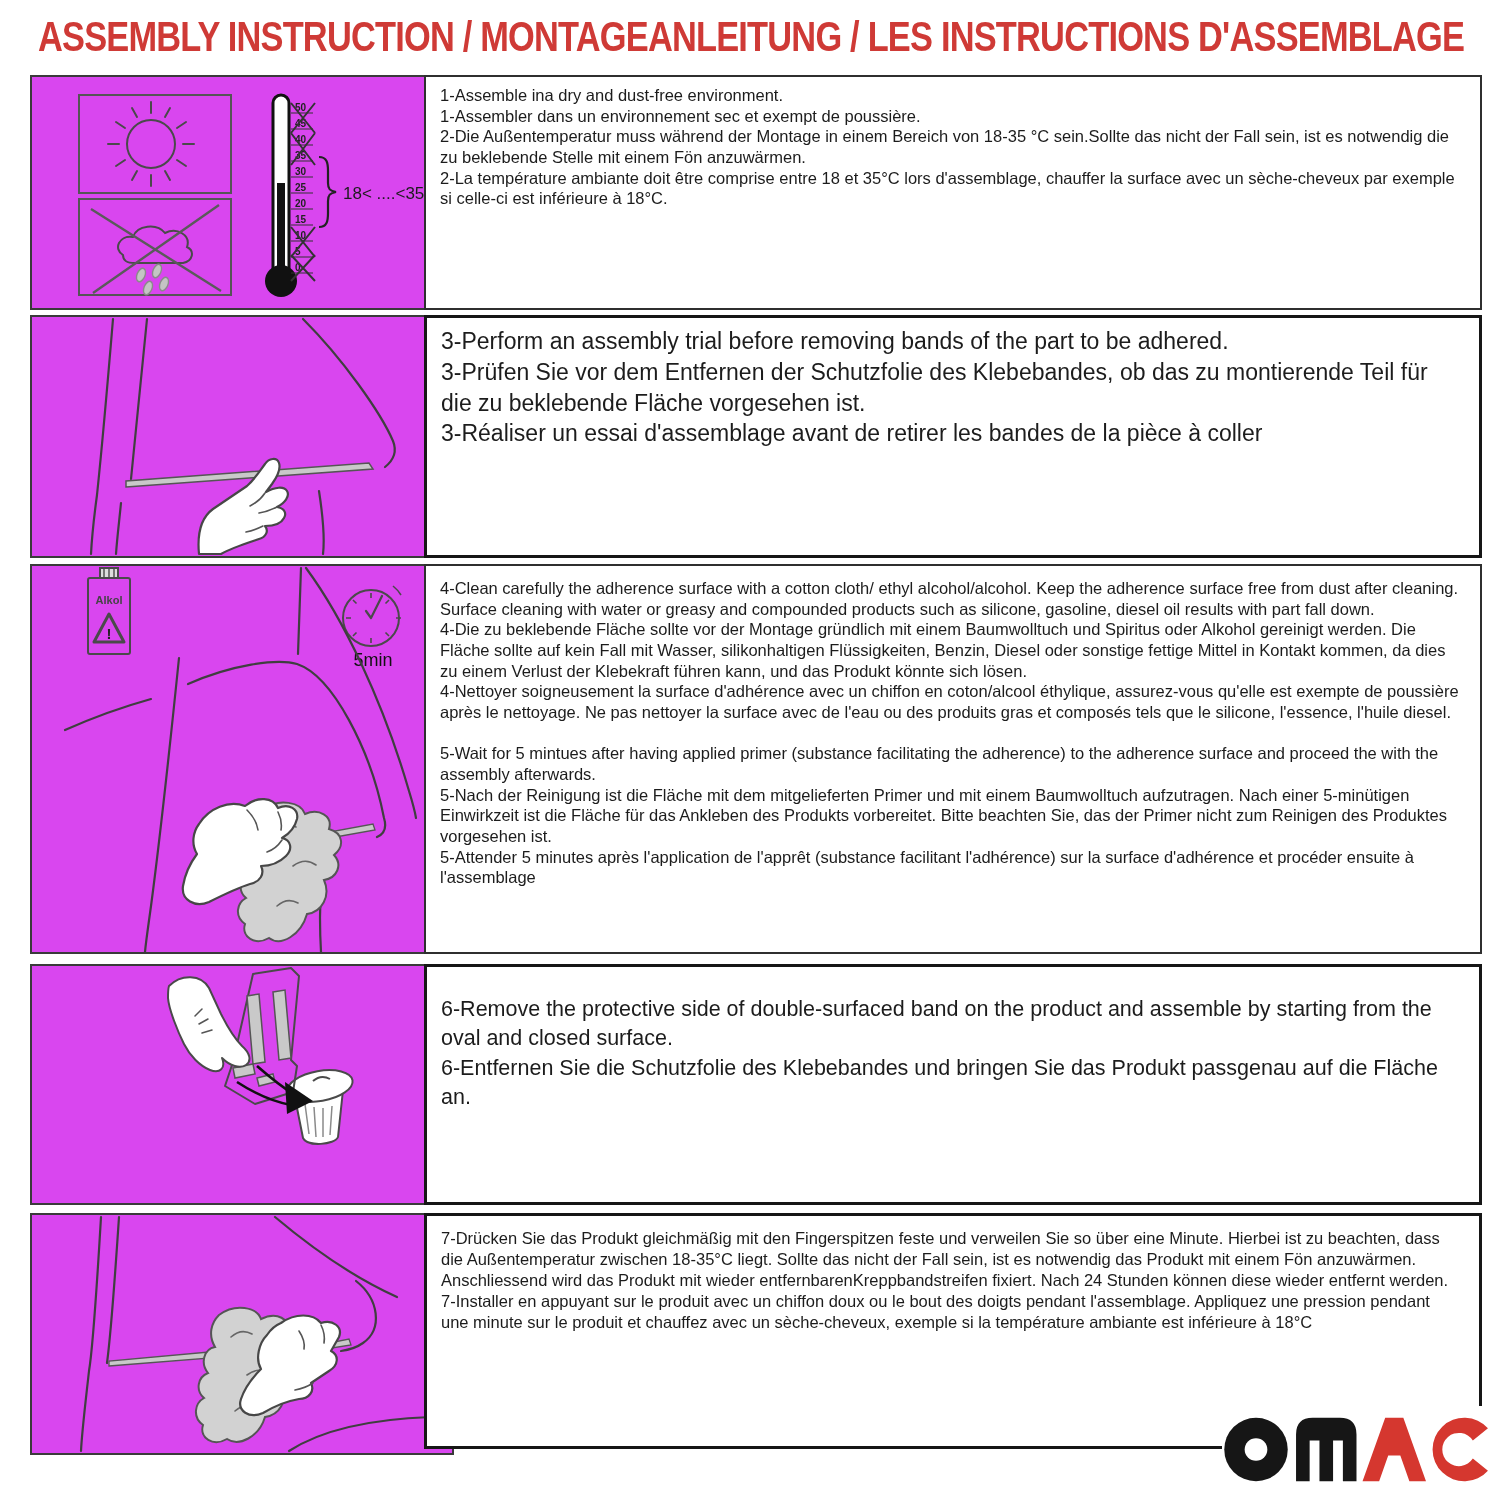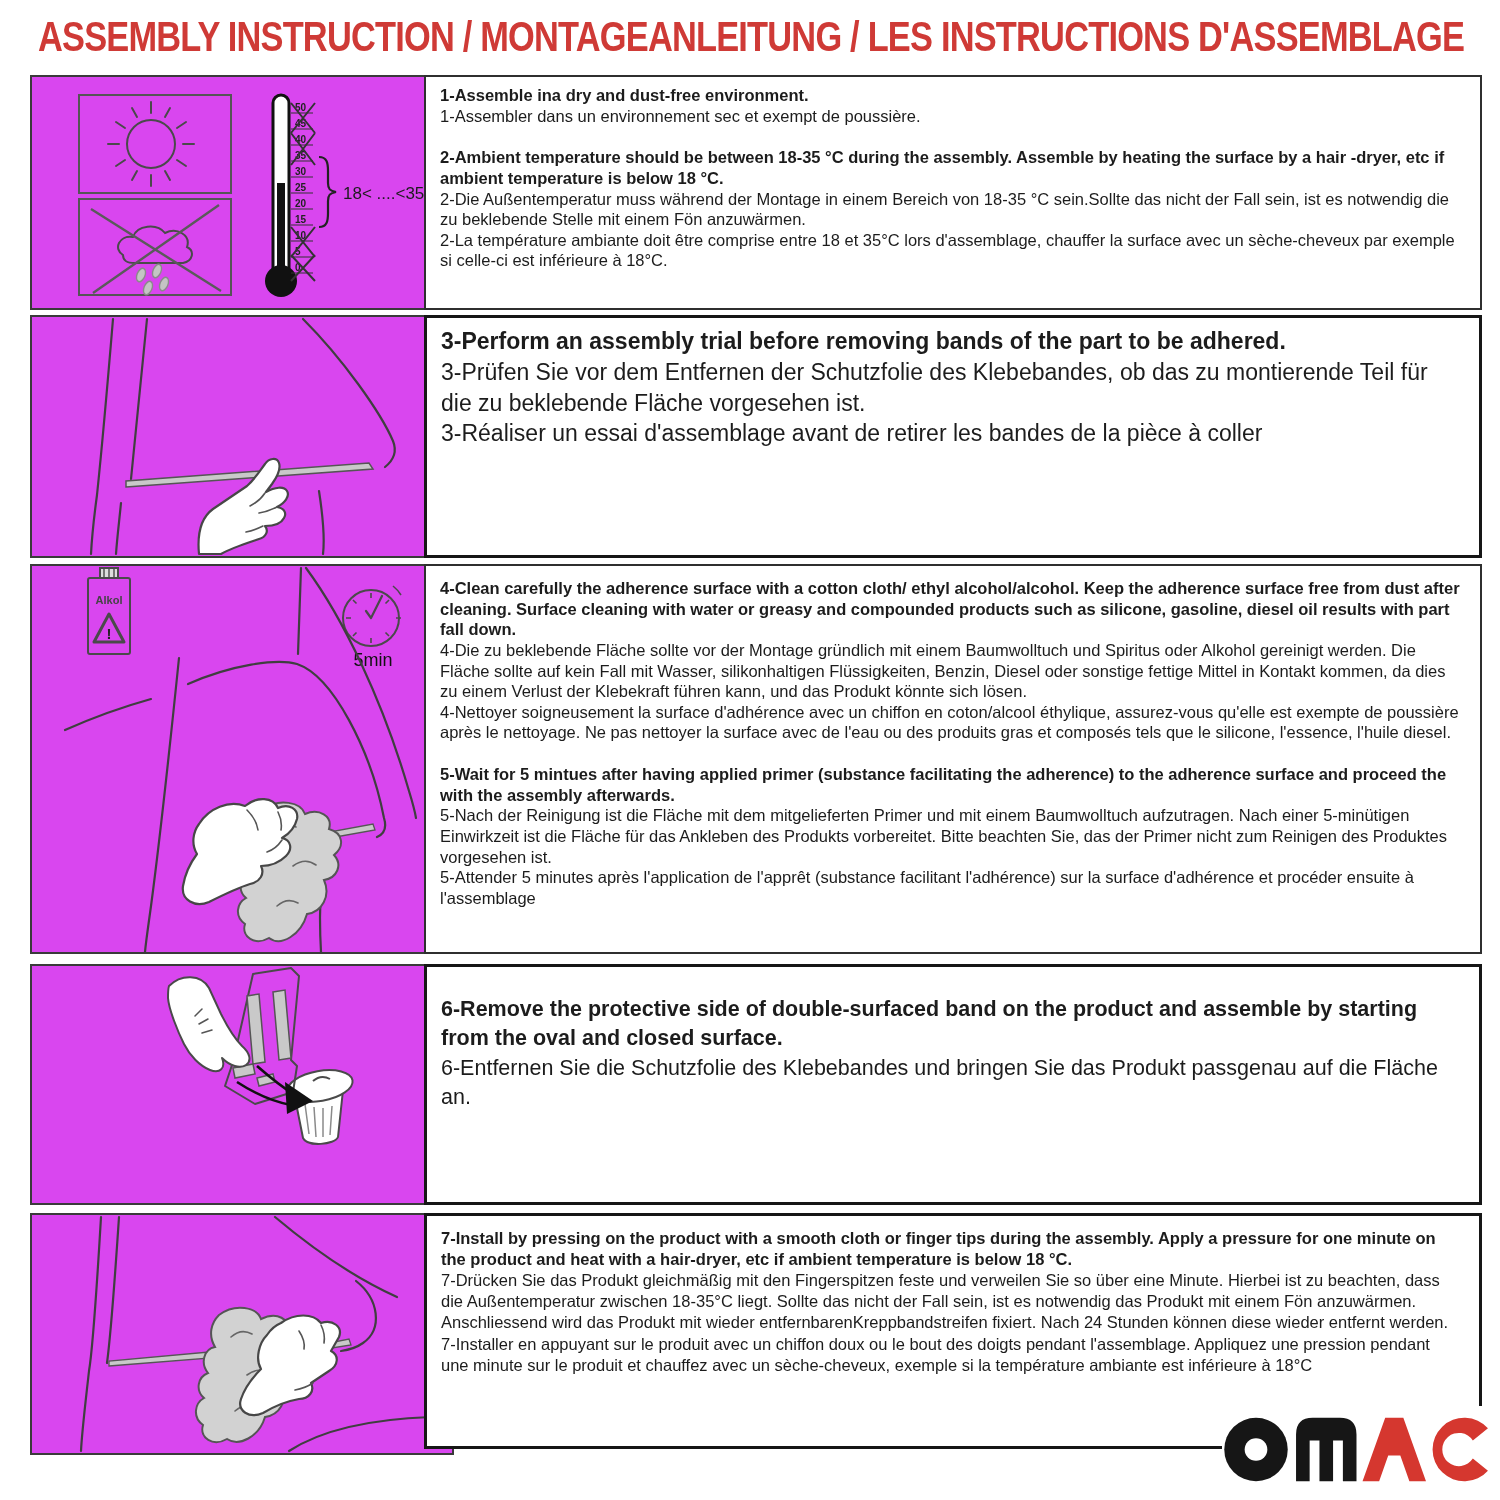--- a/index.html
+++ b/index.html
@@ -10,21 +10,21 @@
   .textbox{position:absolute;left:424px;width:1058px;background:#fff;padding:8px 18px 8px 14px}
   .b-thin{border:2px solid #2f2f2f}
   .b-thick{border:3px solid #161616}
   .fs-small{font-size:16.5px;line-height:1.25}
   .fs-big{font-size:23px;line-height:1.34}
   .fs-med{font-size:21.5px;line-height:1.37}
   .fs-sm2{font-size:16.5px;line-height:1.28}
   .v-center{display:flex;flex-direction:column;justify-content:flex-start}
   .pad-top{padding-top:28px}
   p.para{margin:0}
-  p.para.bold{font-weight:700}
+  p.para.bold{font-weight:400}
   .fs-small p.para.gap,.fs-sm2 p.para.gap{margin-top:21px}
   .logo-box{position:absolute;left:1222px;top:1406px;width:272px;height:84px;background:#fff;display:flex;align-items:center}
   .bottom-rule{position:absolute;left:424px;top:1446px;width:858px;height:0;border-top:3px solid #161616}
   text{font-family:"Liberation Sans",sans-serif}
 </style>
 </head>
 <body>
 
 <div class="title">ASSEMBLY INSTRUCTION / MONTAGEANLEITUNG / LES INSTRUCTIONS D'ASSEMBLAGE</div>
 
@@ -67,21 +67,20 @@
       <path stroke="#333" stroke-width="2" fill="none" d="M240,26 L264,56 M264,26 L240,56 M240,56 L264,88 M264,56 L240,88 M240,150 L264,180 M264,150 L240,180 M240,178 L264,204 M264,178 L240,204"></path>
       <path d="M268,80 C276,80 277,86 277,94 L277,106 C277,112 279,114 285,115 C279,116 277,118 277,124 L277,136 C277,144 276,150 268,150" stroke="#222" stroke-width="2.2" fill="none"></path>
       <text x="292" y="122" font-size="17" fill="#1c1c1c">18&lt; ....&lt;35 C</text>
     </g>
   </svg>
 </div>
 <div class="textbox b-thin fs-small" style="top:75px;height:235px">
     <div class="text-content">
       <p class="para bold">1-Assemble ina dry and dust-free environment.</p>
       <p class="para">1-Assembler dans un environnement sec et exempt de poussière.</p>
-      <p class="para bold gap">2-Ambient temperature should be between 18-35 °C  during the assembly. Assemble by heating the surface by a hair -dryer, etc if ambient temperature is below 18 °C.</p>
       <p class="para">2-Die Außentemperatur muss während der Montage in einem Bereich von 18-35 °C  sein.Sollte das nicht der Fall sein, ist es notwendig die zu beklebende Stelle mit einem Fön anzuwärmen.</p>
       <p class="para">2-La température ambiante doit être comprise entre 18 et 35°C lors d'assemblage, chauffer la surface avec un sèche-cheveux par exemple si celle-ci est inférieure à 18°C.</p>
     </div>
   </div>
 
 <div class="illus" style="top:315px;height:243px">
   <svg viewBox="0 0 382 239">
     <g stroke="#3f3f3f" stroke-width="2.2" fill="none" stroke-linecap="round">
       <path d="M62,2 C57,62 51,130 46,178 C43,200 41,218 40,237"></path>
       <path d="M96,2 C90,60 84,118 80,162"></path>
@@ -201,21 +200,20 @@
       <path d="M180,122 q10,-9 21,-3 M196,160 q12,-9 23,-1 M184,196 q10,-9 21,-3" stroke="#666" stroke-width="1.6" fill="none" stroke-linecap="round"></path>
     </g>
     <g>
       <path d="M230,108 C244,98 262,98 270,108 C282,104 292,112 288,122 L280,136 C288,140 288,150 278,156 L260,168 C264,176 258,184 248,184 C236,186 222,192 212,198 C198,204 186,196 190,184 C194,172 202,162 210,154 C204,144 208,128 216,120 C220,114 225,110 230,108 Z" fill="#fff" stroke="#474747" stroke-width="2.2" stroke-linejoin="round"></path>
       <path d="M248,116 C252,122 254,128 253,134 M270,110 C273,116 274,122 273,128 M262,168 C256,172 250,174 244,175" stroke="#555" stroke-width="1.6" fill="none" stroke-linecap="round"></path>
     </g>
   </svg>
 </div>
 <div class="textbox b-thick fs-sm2" style="top:1213px;height:235px;border-bottom:none;padding-top:12px">
     <div class="text-content">
-      <p class="para bold">7-Install by pressing on the product with a smooth cloth or finger tips during the assembly. Apply a pressure for one minute on the product and heat with a hair-dryer, etc if ambient temperature is below 18 °C.</p>
       <p class="para">7-Drücken Sie das Produkt gleichmäßig mit den Fingerspitzen feste und verweilen Sie so über eine Minute. Hierbei ist zu beachten, dass die Außentemperatur zwischen 18-35°C liegt. Sollte das nicht der Fall sein, ist es notwendig das Produkt mit einem Fön anzuwärmen. Anschliessend wird das Produkt mit wieder entfernbarenKreppbandstreifen fixiert. Nach 24 Stunden können diese wieder entfernt werden.</p>
       <p class="para">7-Installer en appuyant sur le produit avec un chiffon doux ou le bout des doigts pendant l'assemblage. Appliquez une pression pendant une minute sur le produit et chauffez avec un sèche-cheveux, exemple si la température ambiante est inférieure à 18°C</p>
     </div>
   </div>
 <div class="bottom-rule"></div>
 
 <div class="logo-box">
   <svg viewBox="0 0 360 100" width="272" height="76">
     <g>
       <circle cx="45" cy="52" r="42" fill="#161616"></circle>

